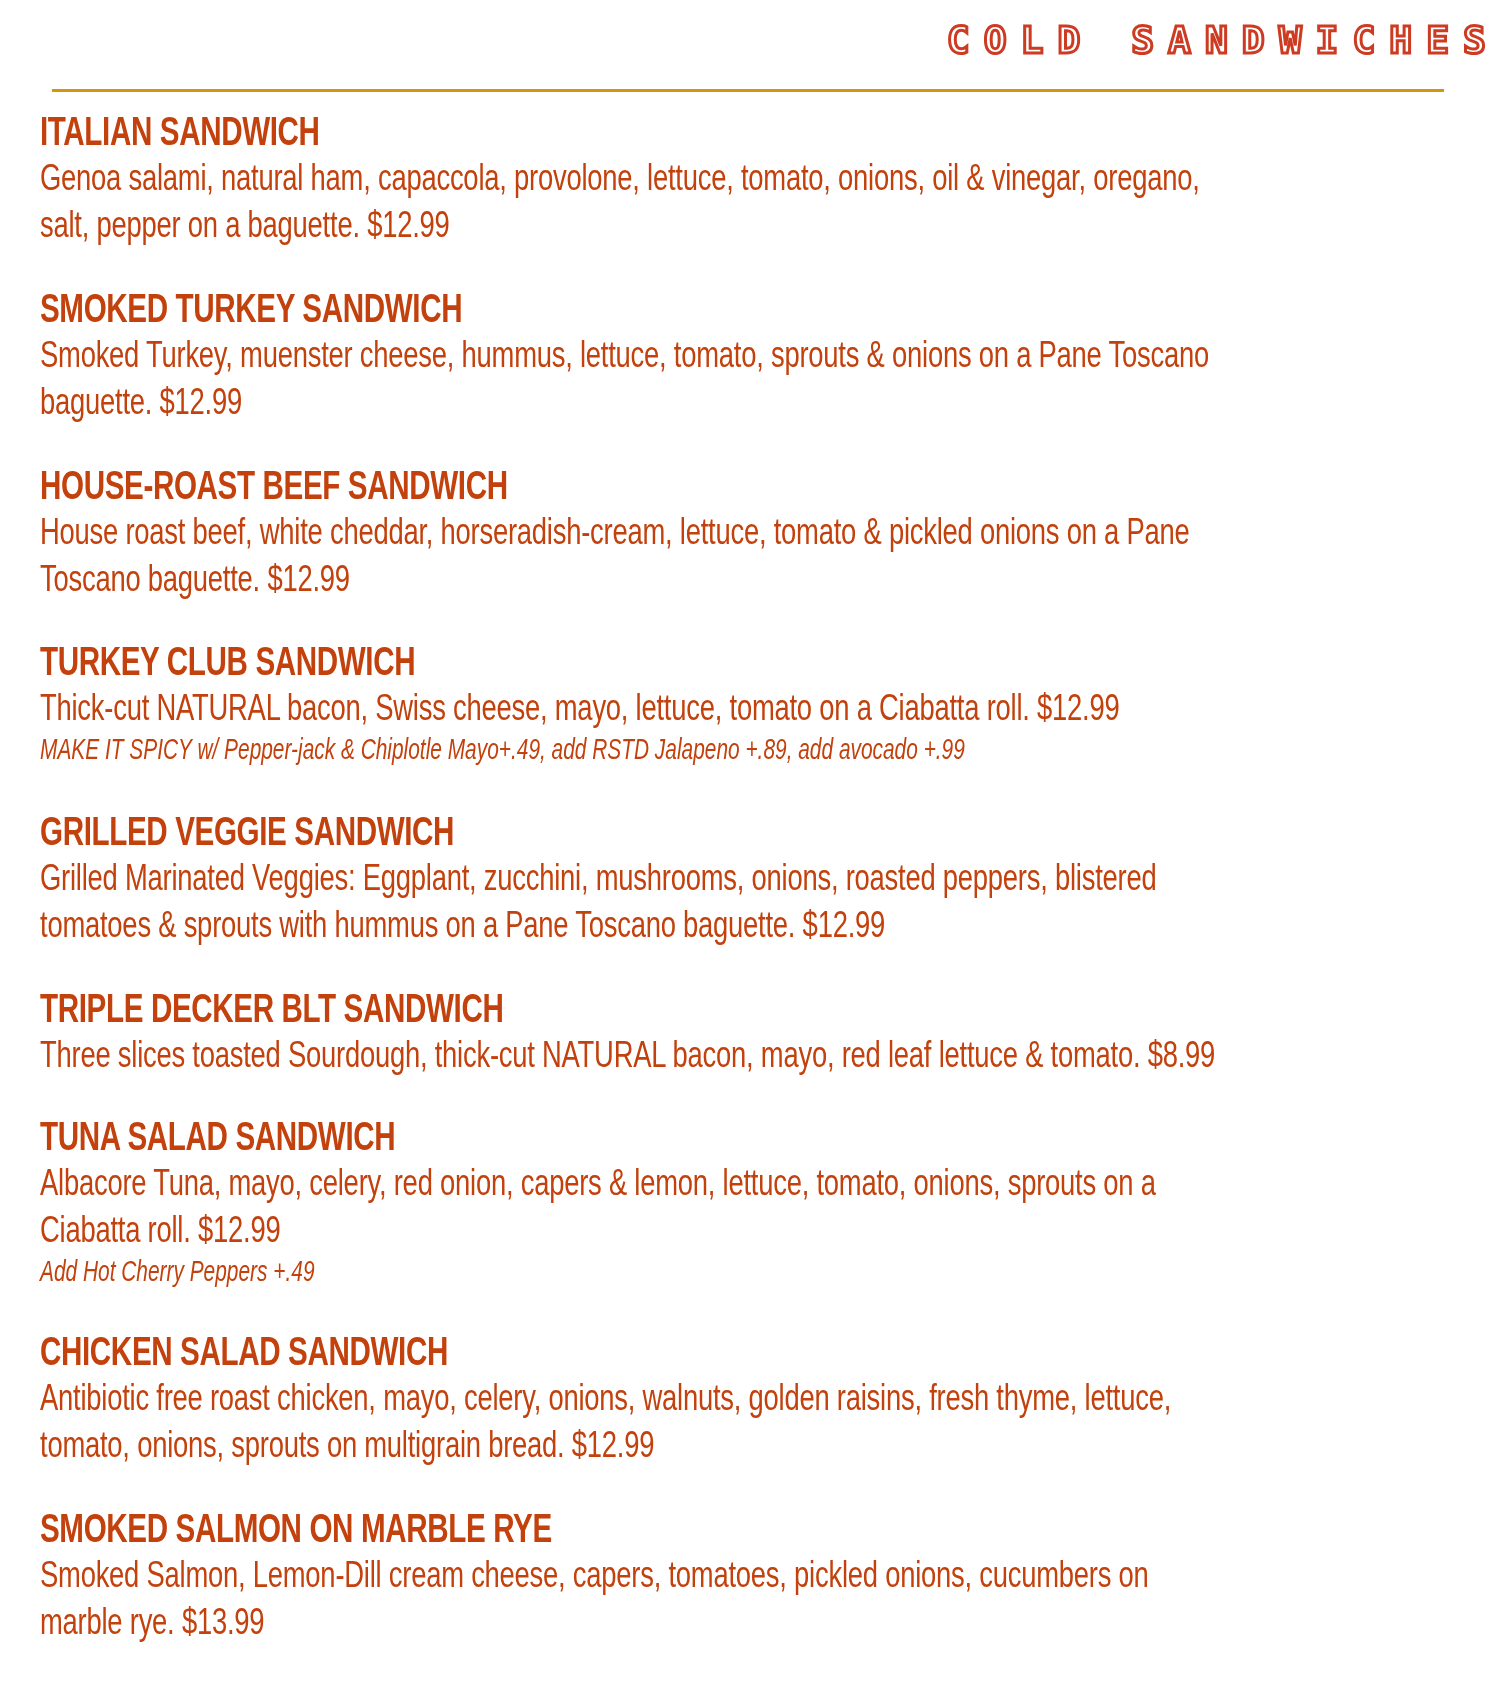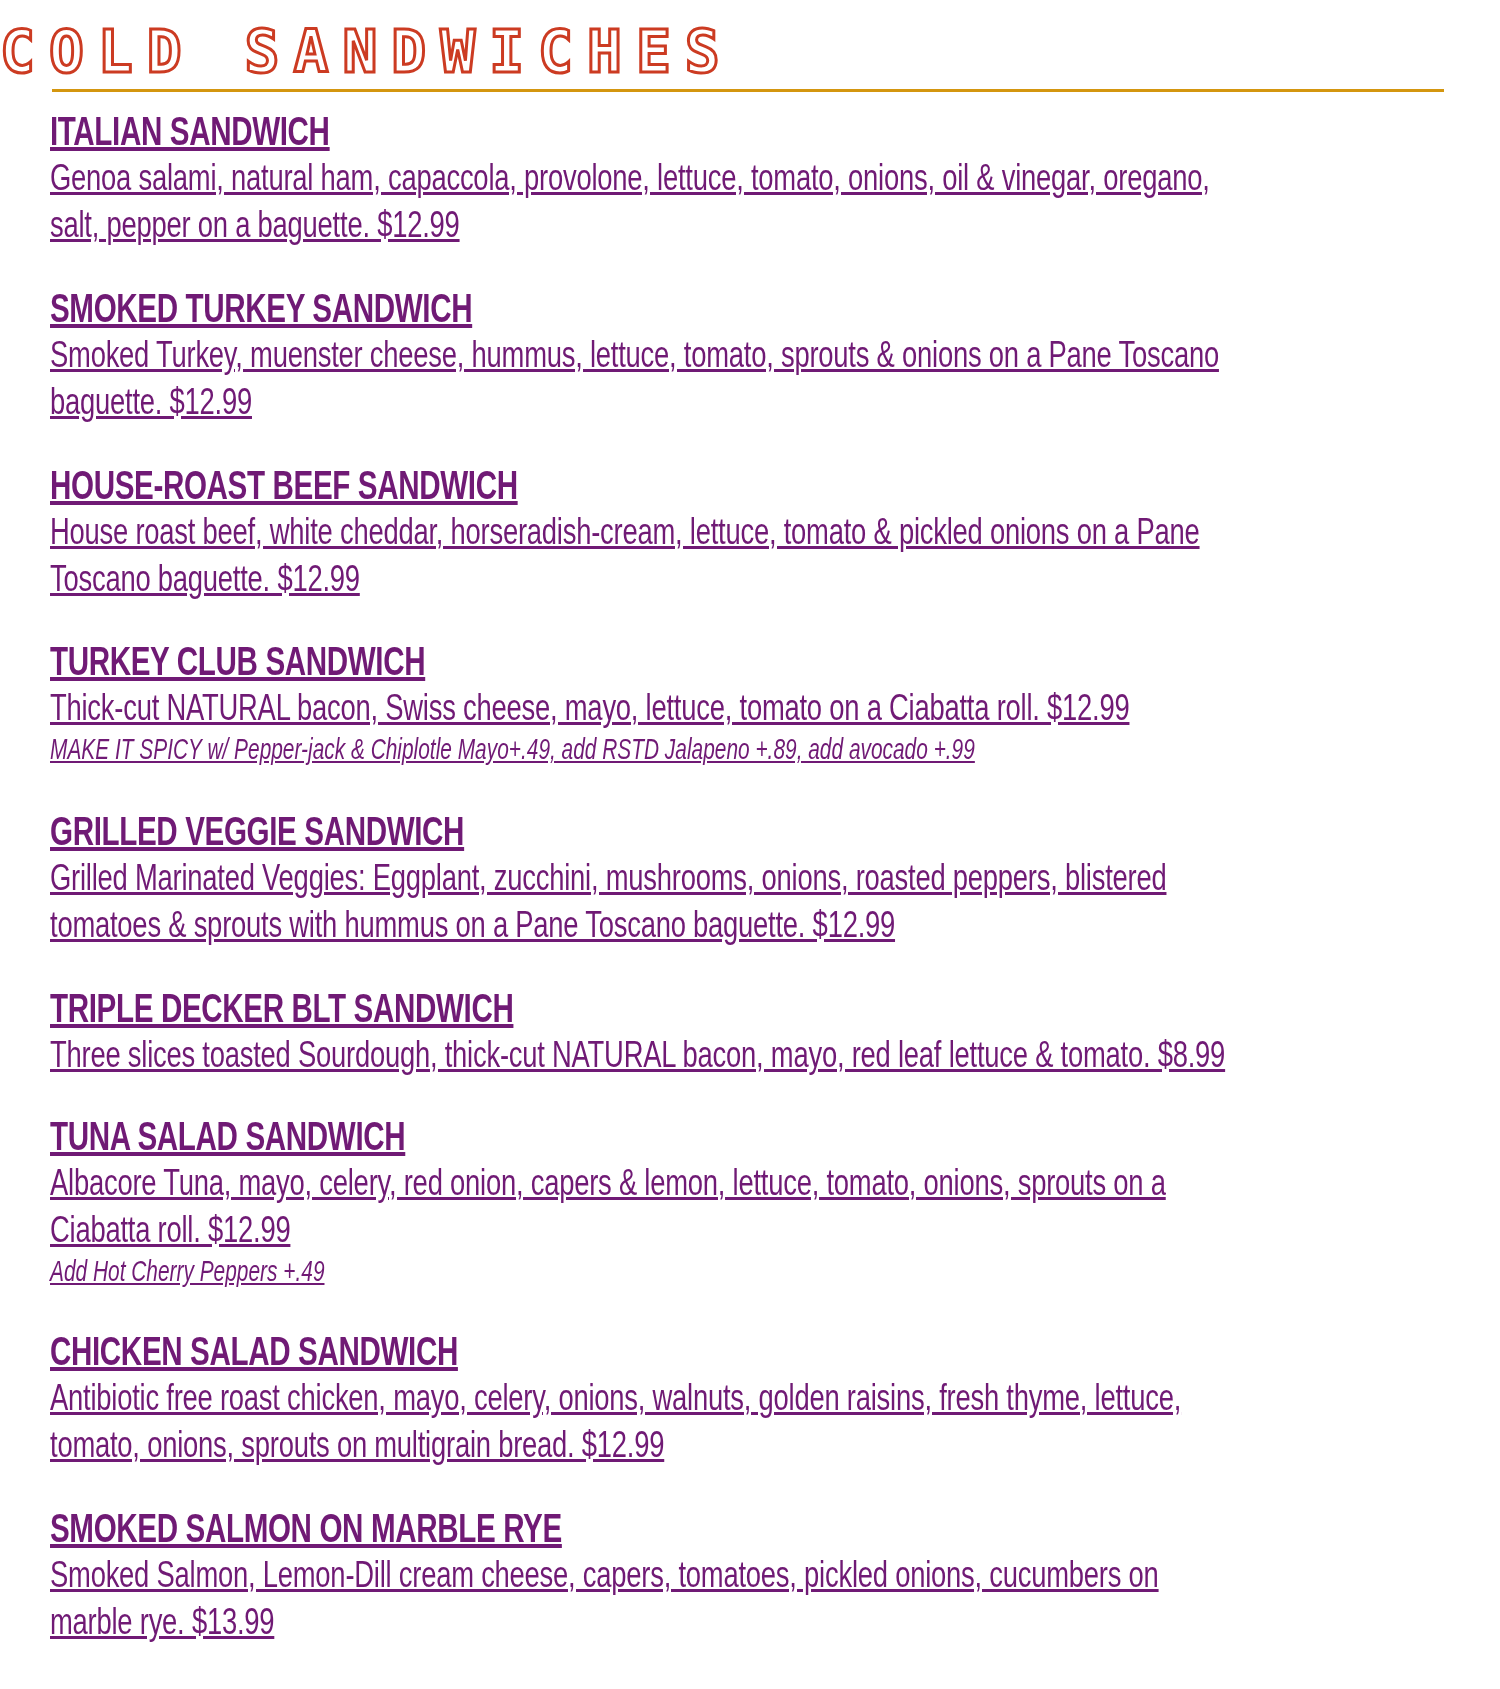--- a/index.html
+++ b/index.html
@@ -1,25 +1,25 @@
 <!DOCTYPE html>
 <html><head>
 <meta charset="utf-8">
 <style>
   html, body { margin: 0; padding: 0; background: #ffffff; }
   body { width: 1500px; height: 1689px; position: relative; overflow: hidden; }
   .title {
-    position: absolute; left: 0; width: 1500px; top: 18px; text-align: left;
-    font-family: "DejaVu Sans Mono", monospace; font-weight: bold; font-size: 58px;
+    position: absolute; left: 0; width: 1500px; top: 18px; text-align: right;
+    font-family: "DejaVu Sans Mono", monospace; font-weight: bold; font-size: 38px;
     letter-spacing: 14px; color: #ffffff;
     -webkit-text-stroke: 3px #cc3b22;
     text-shadow: 0 0 0 #cc3b22;
   }
   .rule { position: absolute; left: 52px; top: 89px; width: 1392px; height: 3px; background: #d4960f; }
-  .item { position: absolute; left: 50px; width: 1440px; color: #701a75; text-decoration: underline; }
+  .item { position: absolute; left: 40px; width: 1440px; color: #c2410c; }
   .name {
     font-family: "Liberation Sans", sans-serif; font-weight: bold; font-size: 40px;
     line-height: 46px; white-space: nowrap; transform: scaleX(0.74); transform-origin: left top;
     width: 1900px; letter-spacing: -0.5px;
   }
   .desc {
     font-family: "Liberation Sans", sans-serif; font-size: 37px; line-height: 47px;
     white-space: nowrap; transform: scaleX(0.74); transform-origin: left top;
     width: 1950px; letter-spacing: -0.3px;
   }

